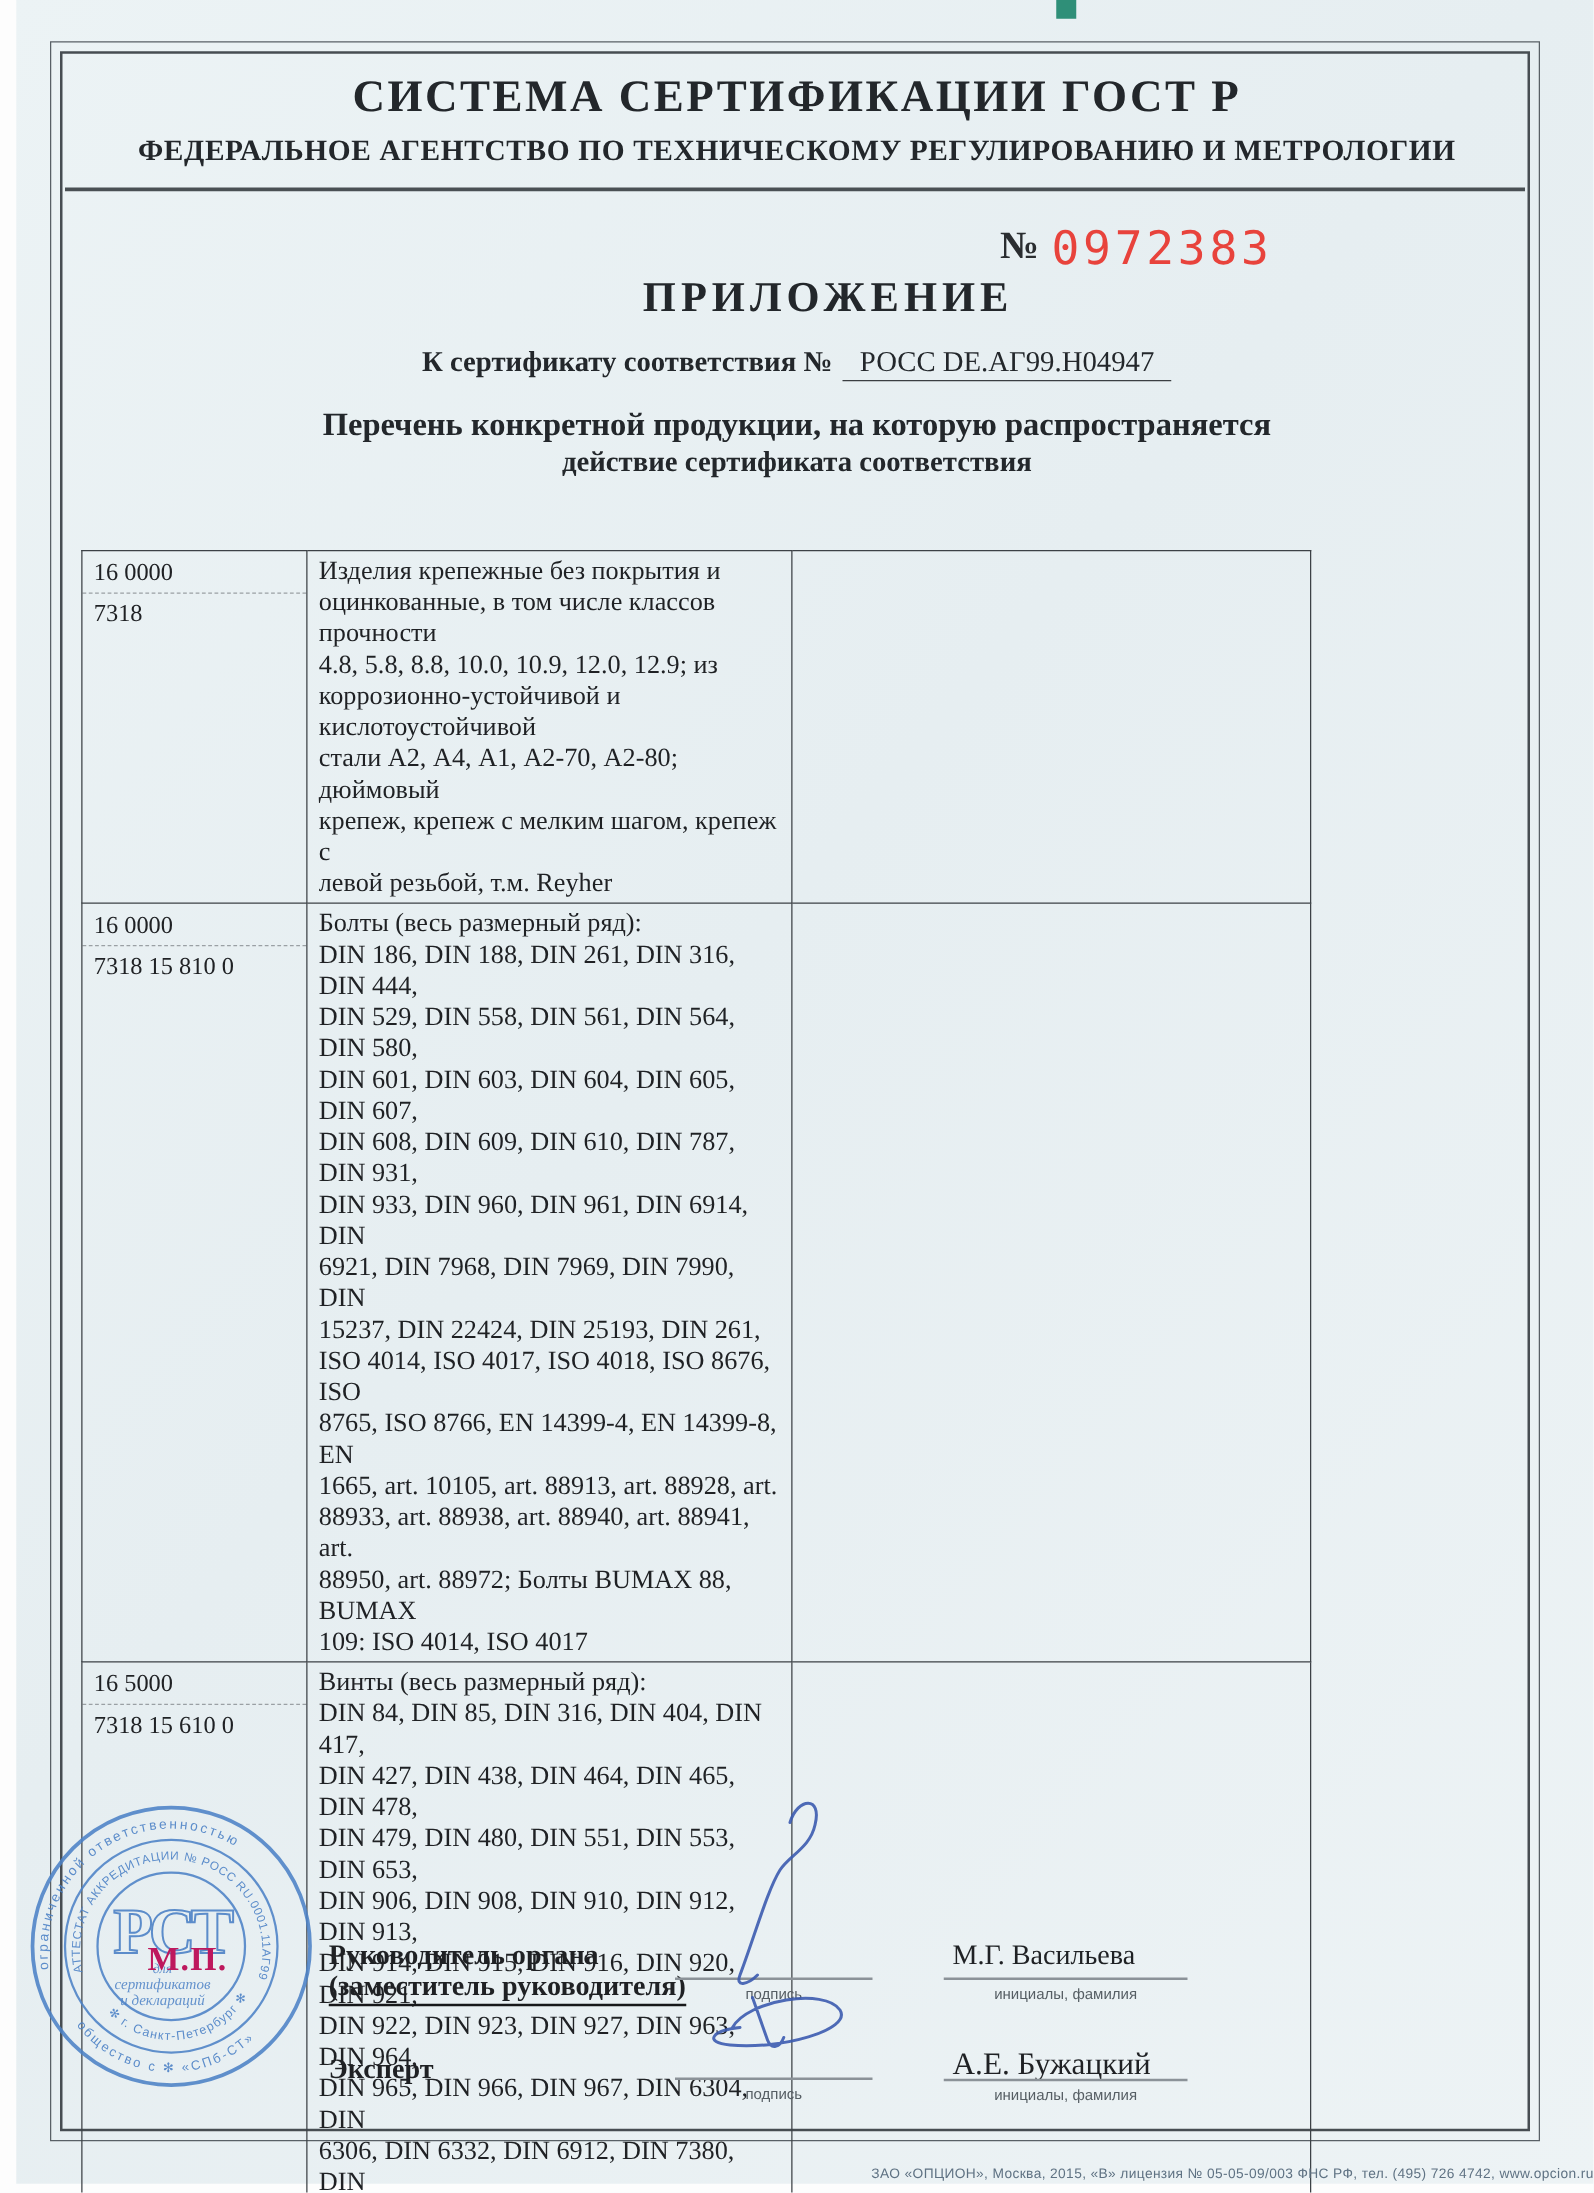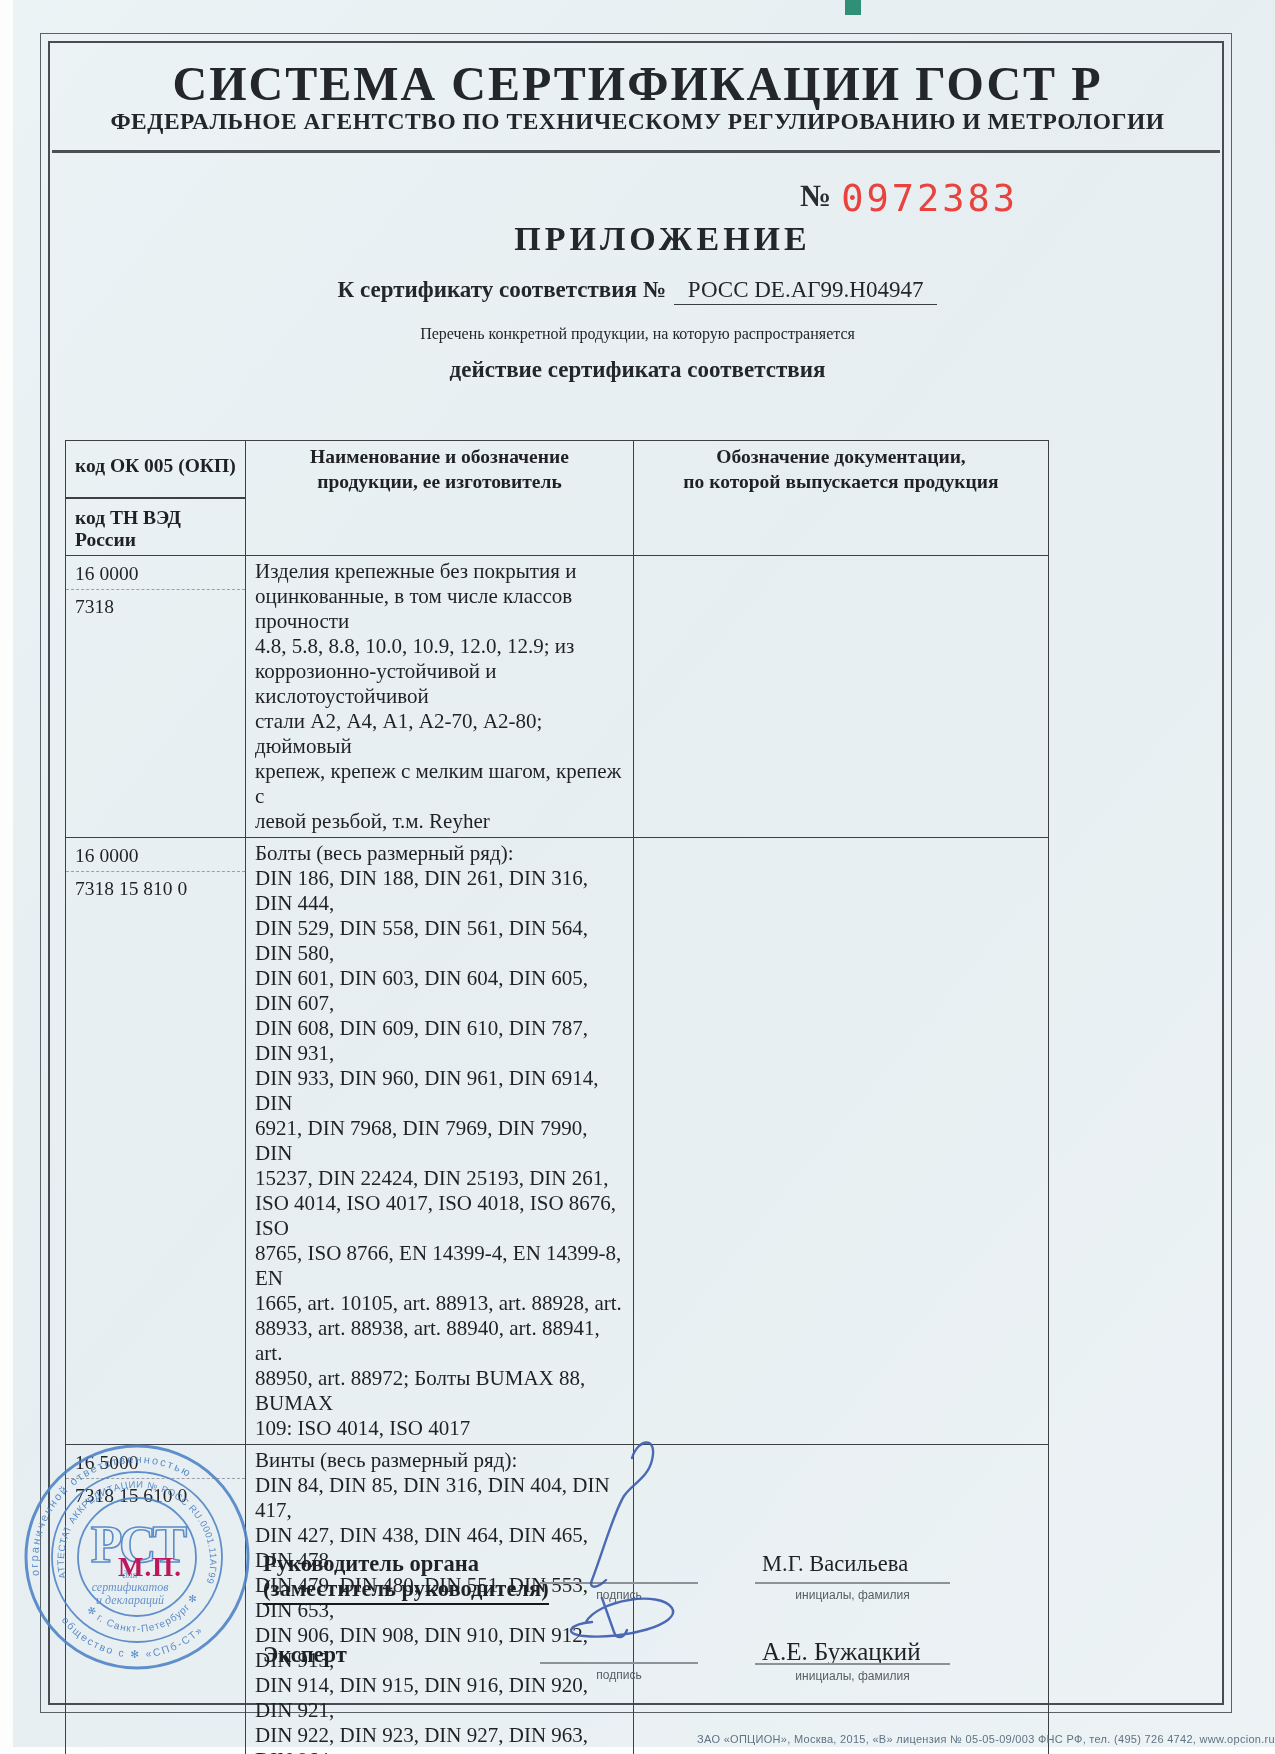--- a/index.html
+++ b/index.html
@@ -22,39 +22,39 @@
     border:1.5px solid #596066;
   }
   .frame-inner {
     position:absolute; left:7px; top:7px; right:7px; bottom:7px;
     border:2.5px solid #474d52;
   }
 
   .abs { position:absolute; }
   .center { left:0; width:1275px; text-align:center; }
 
-  .sys-title   { top:56px;  font-size:48px; font-weight:700; letter-spacing:2px; color:#23272b; }
+  .sys-title   { top:56px;  font-size:36px; font-weight:700; letter-spacing:2px; color:#23272b; }
   .agency      { top:108px; font-size:23.5px; font-weight:700; letter-spacing:0.5px; color:#23272b; }
   .head-rule   { left:52px; top:150px; width:1168px; height:2.5px; background:#4a5054; }
 
   .blank-no { top:180px; left:800px; display:flex; align-items:flex-start; gap:10px; }
   .blank-no .no-sign { font-size:31px; font-weight:700; color:#2a2d30; line-height:1; }
   .blank-no .no-digits {
     font-family:"DejaVu Sans Mono", monospace;
     font-size:37px; line-height:1; color:#e8433c; letter-spacing:3px; font-weight:400;
   }
 
   .apx-title { top:220px; font-size:34px; font-weight:700; letter-spacing:4px; color:#23272b;padding-left:25px; }
 
   .cert-line { top:277px; font-size:23px; font-weight:700; color:#23272b; }
   .cert-line .num {
     font-weight:400; border-bottom:1.5px solid #3a3e42; padding:0 14px 2px 14px; margin-left:8px;
   }
 
-  .scope1 { top:325px; font-size:16px; font-weight:400; color:#23272b; }
+  .scope1 { top:325px; font-size:26px; font-weight:700; color:#23272b; }
   .scope2 { top:357px; font-size:23px; font-weight:700; color:#23272b; }
 
   table.main {
     position:absolute; left:65px; top:440px;
     border-collapse:collapse; table-layout:fixed; width:983px;
     background:transparent;
   }
   table.main td { border:1.5px solid #3c4146; vertical-align:top; padding:3px 9px; }
   .c1 { width:180px; } .c2 { width:388px; } .c3 { width:415px; }
 
@@ -127,31 +127,20 @@
 <div class="abs center scope1">Перечень конкретной продукции,  на которую распространяется</div>
 <div class="abs center scope2">действие сертификата соответствия</div>
 
 <table class="main">
   <colgroup>
       <col class="c1">
       <col class="c2">
       <col class="c3">
     </colgroup>
   <tbody>
-    <tr style="height:115px;">
-      <td class="hcell1">
-        <div class="h1-top">код ОК 005 (ОКП)</div>
-        <div class="h1-div"></div>
-        <div class="h1-bot">код ТН ВЭД России</div>
-      </td>
-      <td class="hcell prod">Наименование и обозначение
-продукции, ее изготовитель</td>
-      <td class="hcell prod">Обозначение документации,
-по которой выпускается продукция</td>
-    </tr>
     <tr style="height:178px;">
       <td>
         <div class="code-top">16 0000</div>
         <div class="code-bot">7318</div>
       </td>
       <td class="prod">Изделия крепежные без покрытия и
 оцинкованные, в том числе классов прочности
 4.8, 5.8, 8.8, 10.0, 10.9, 12.0, 12.9; из
 коррозионно-устойчивой и кислотоустойчивой
 стали А2, А4, А1, А2-70, А2-80;  дюймовый

